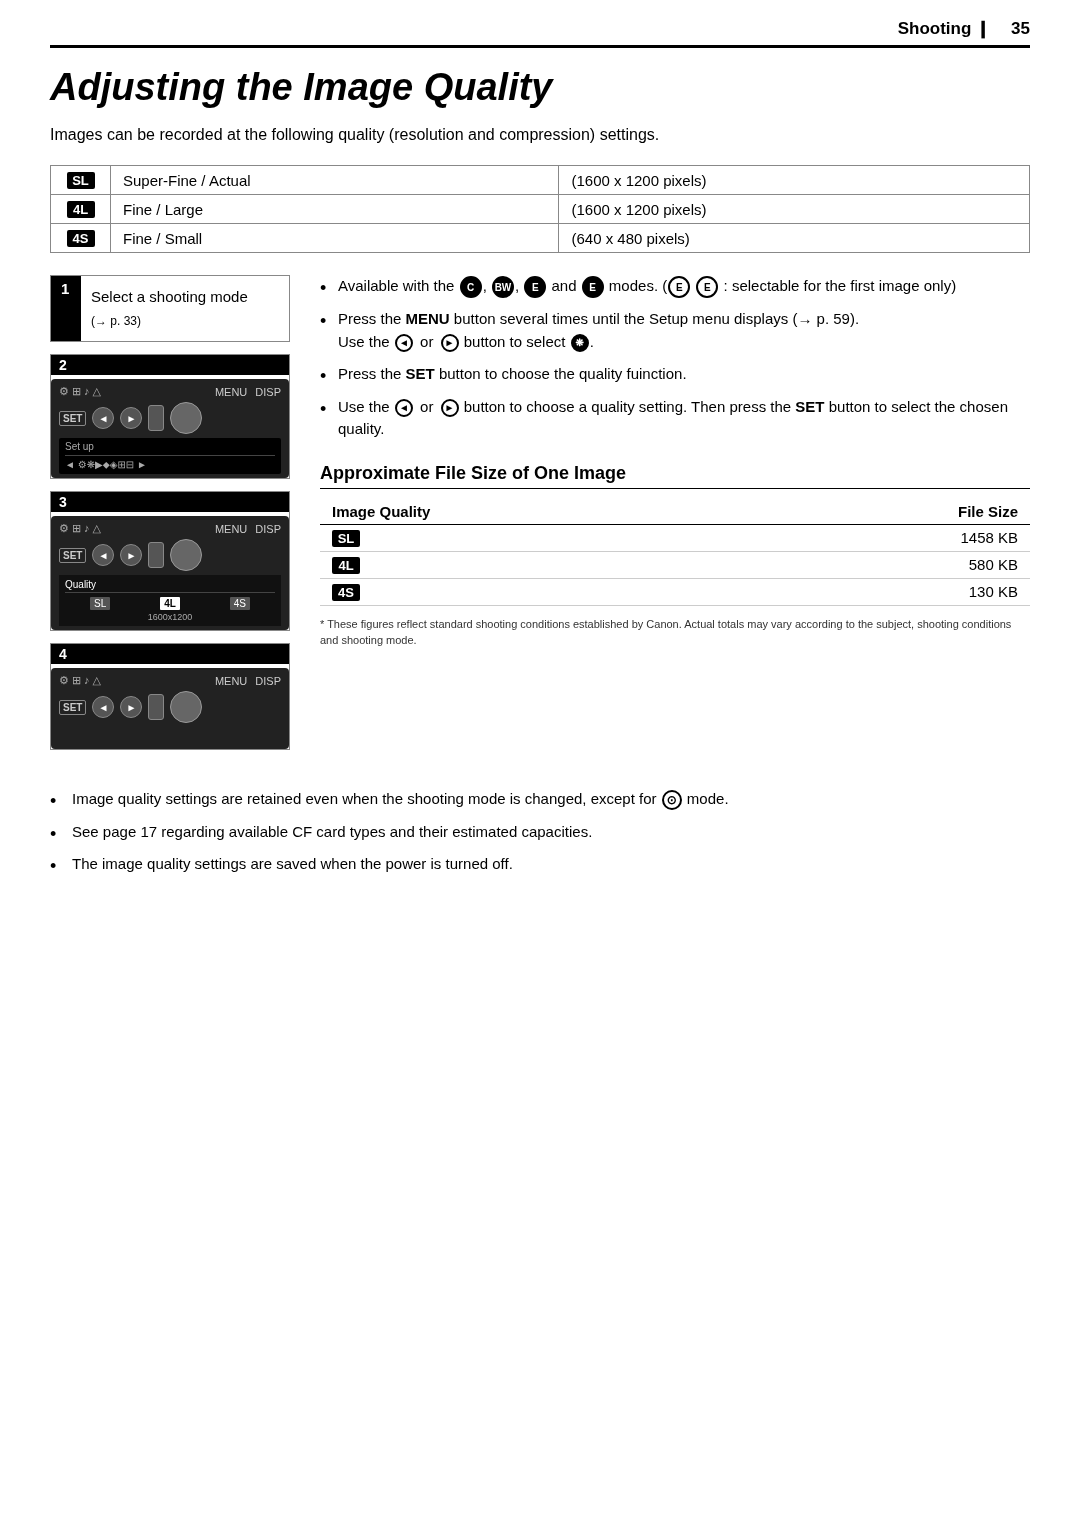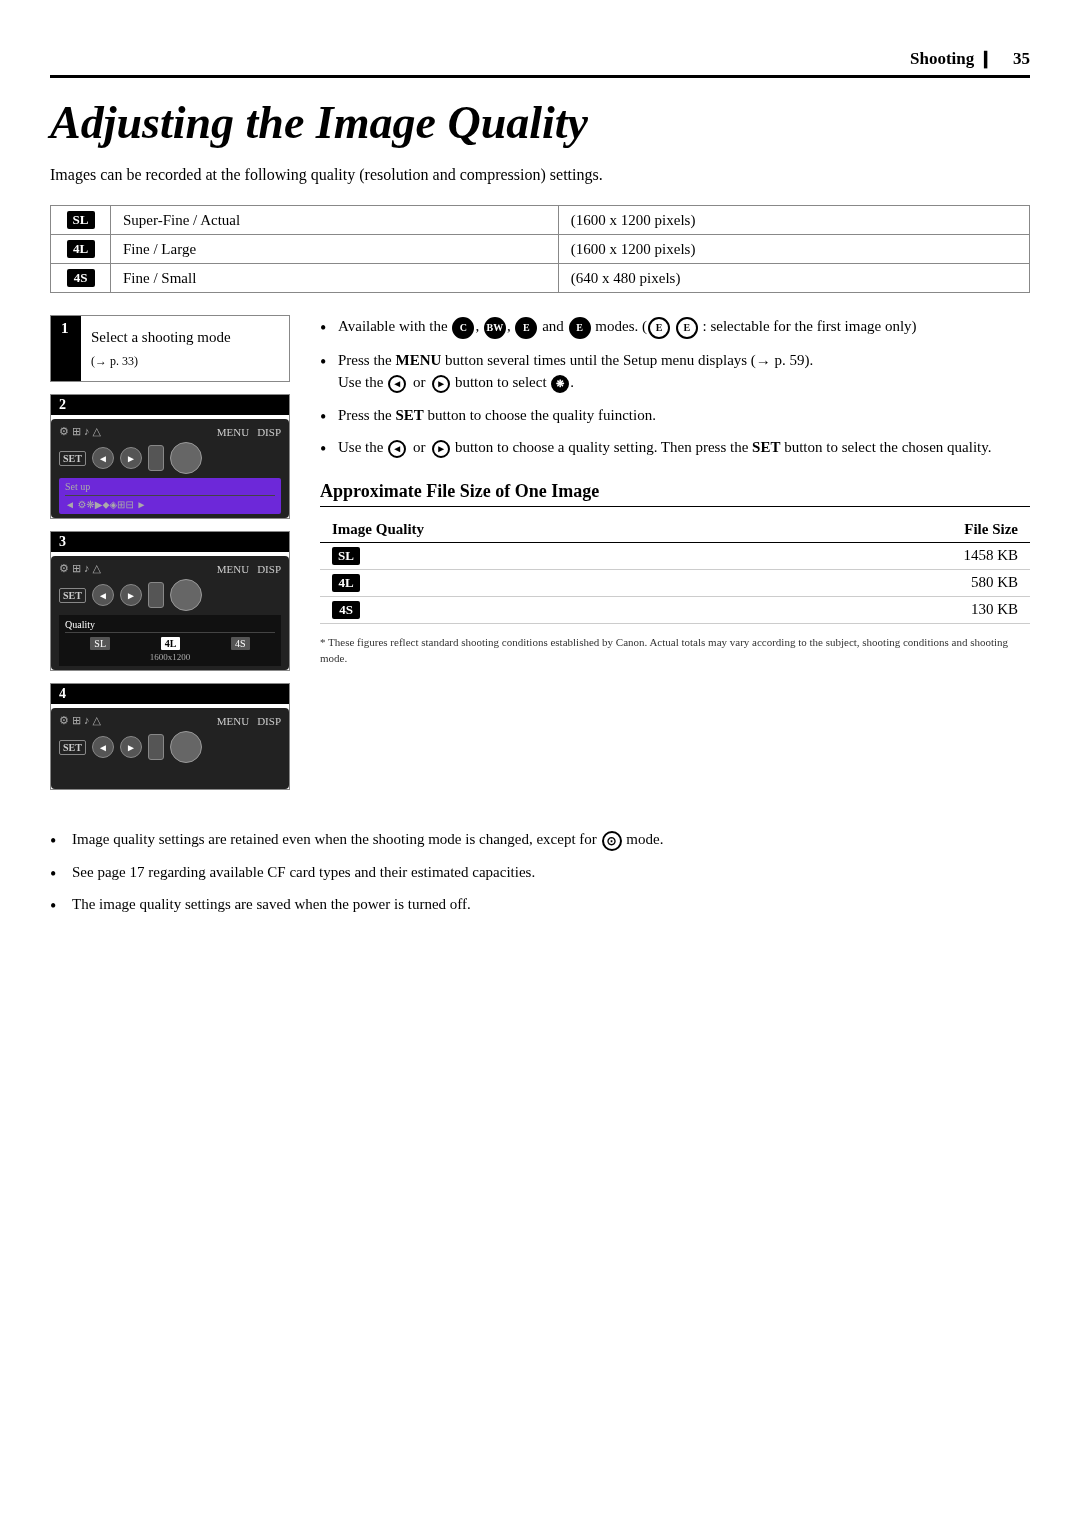--- a/index.html
+++ b/index.html
@@ -6,22 +6,21 @@
     body {
       font-family: Arial, Helvetica, sans-serif;
       background: #fff;
       color: #000;
       width: 1080px;
       min-height: 1521px;
       padding: 0;
       font-size: 15px;
     }
     .page {
-      padding: 48px 50px 40px 50px;
-      font-family: Liberation Serif, serif;
+      padding: 18px 50px 40px 50px;
     }
     
     .header {
       display: flex;
       justify-content: flex-end;
       align-items: center;
       border-bottom: 3px solid #000;
       padding-bottom: 6px;
       margin-bottom: 18px;
     }
@@ -29,21 +28,21 @@
       font-size: 17px;
       font-weight: bold;
     }
     .header-page {
       font-size: 17px;
       font-weight: bold;
       margin-left: 16px;
     }
     
     .page-title {
-      font-size: 46px;
+      font-size: 38px;
       font-weight: bold;
       margin-bottom: 14px;
       font-style: italic;
     }
     
     .intro-text {
       font-size: 16px;
       margin-bottom: 18px;
       line-height: 1.5;
     }
@@ -154,21 +153,21 @@
     }
     .rect-btn {
       width: 16px;
       height: 26px;
       border-radius: 3px;
       background: #555;
       border: 1px solid #888;
       display: inline-block;
     }
     .camera-screen {
-      background: #6d28d9;
+      background: #000000;
       color: #fff;
       font-size: 11px;
       padding: 3px 6px;
       margin-top: 2px;
       border-radius: 2px;
       text-align: left;
     }
     
     .bullet-list {
       list-style: none;

